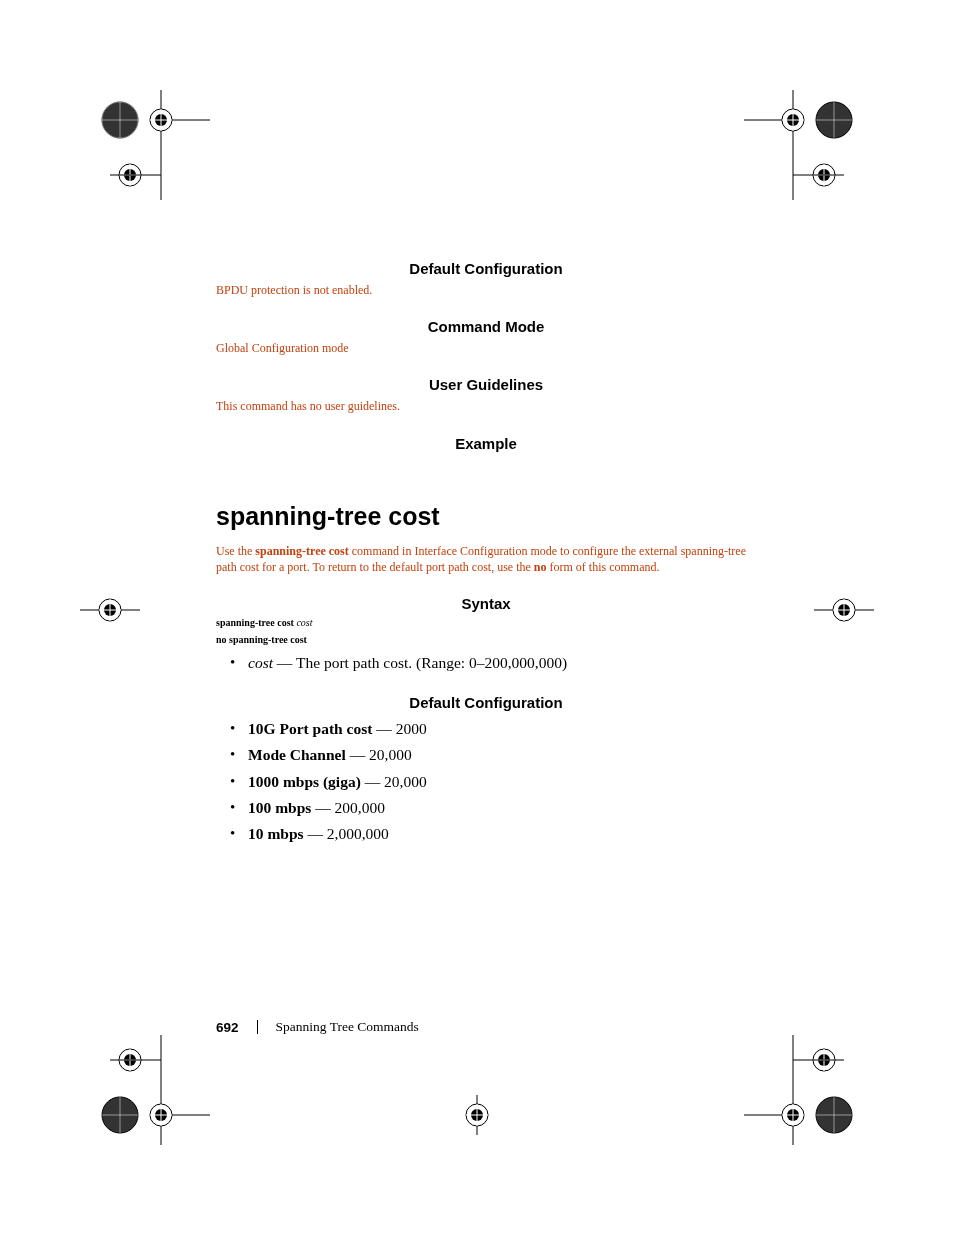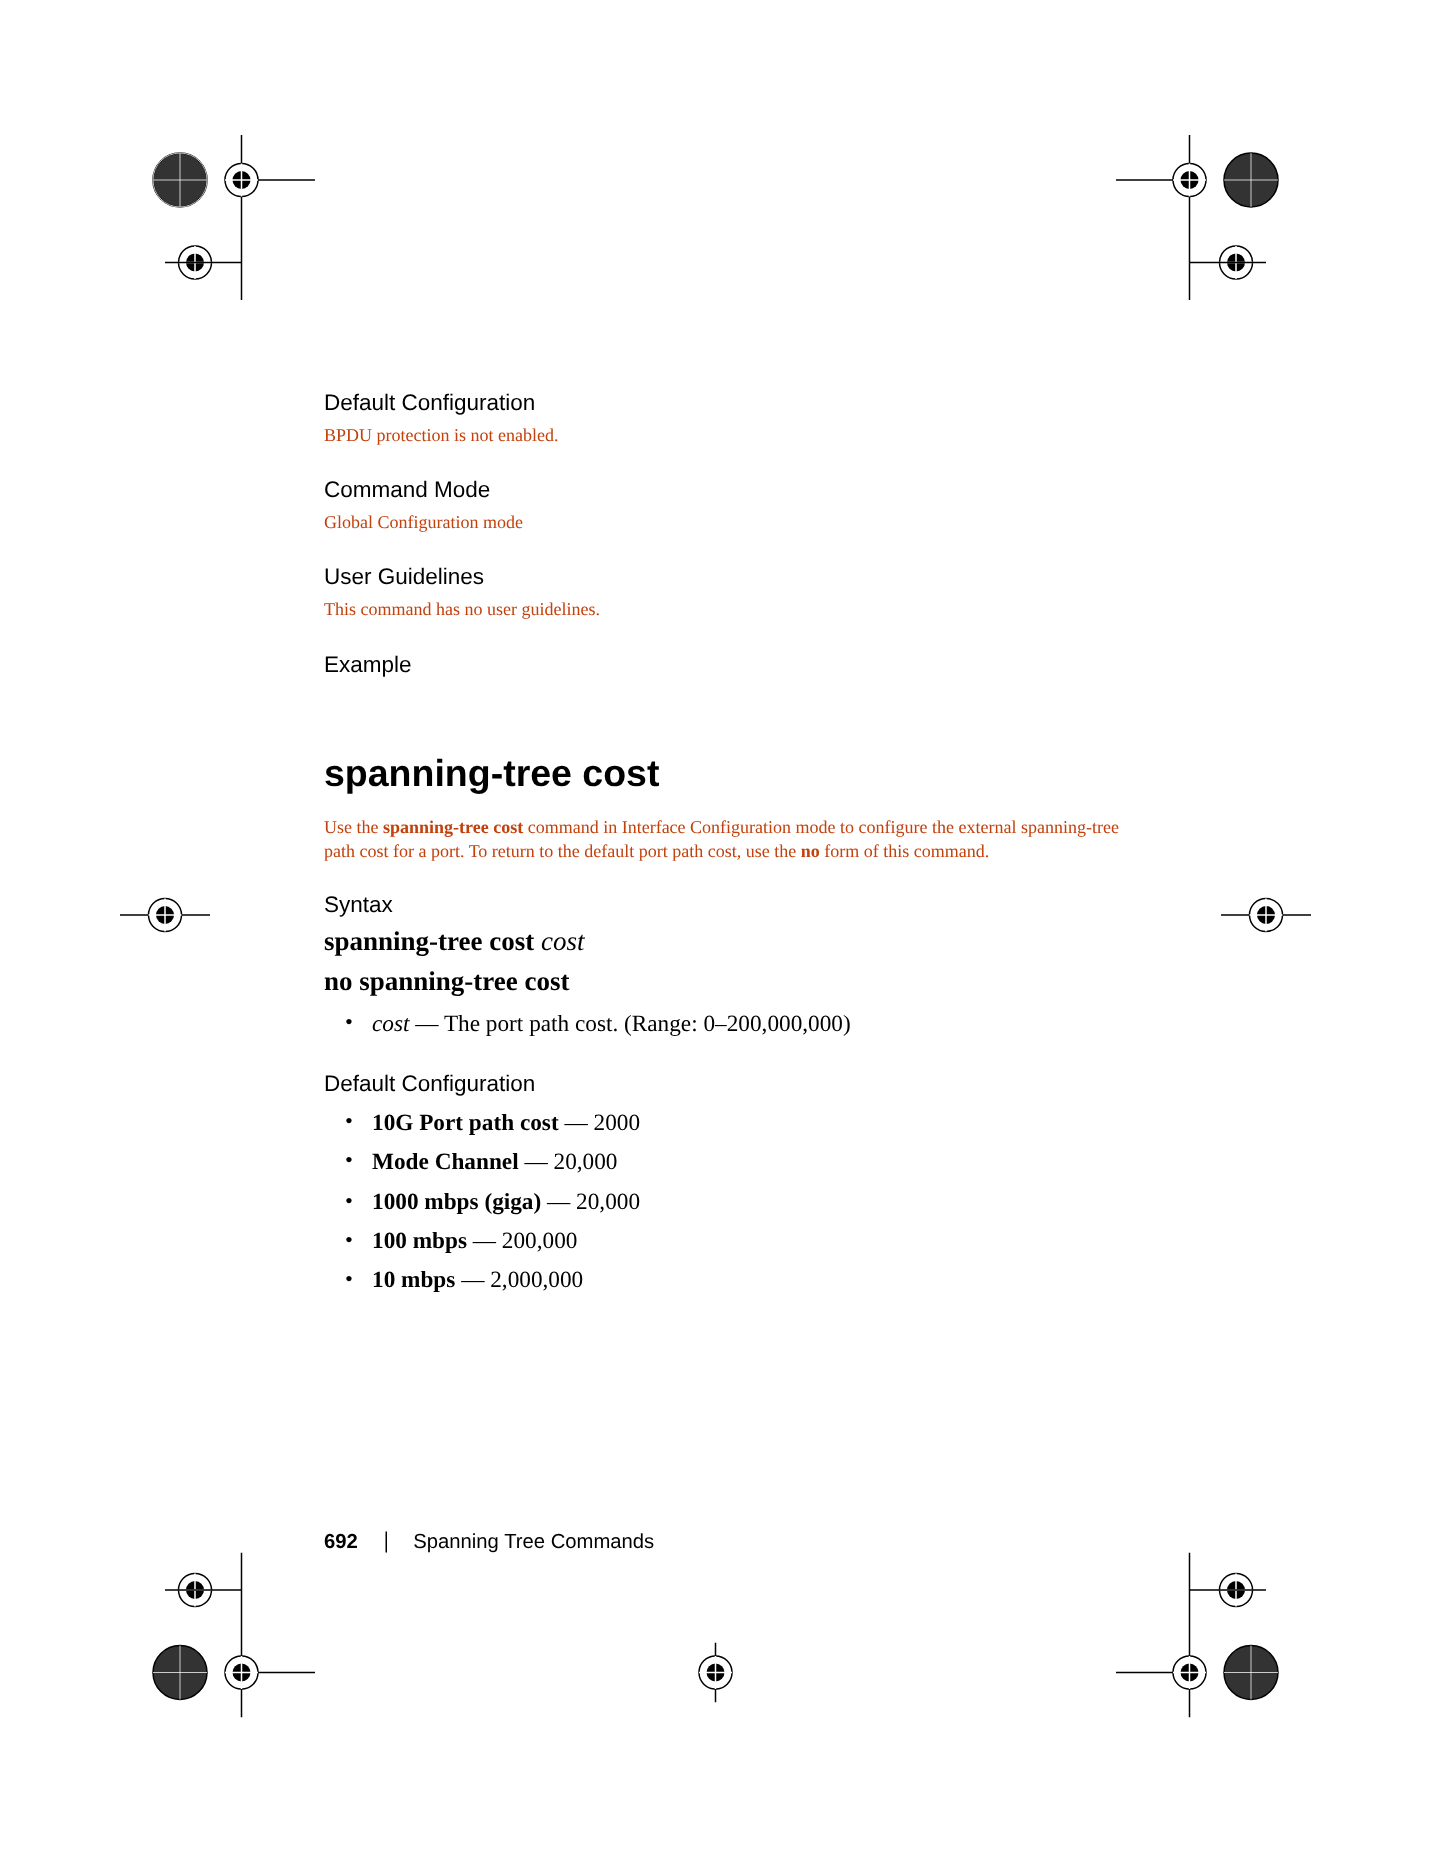--- a/index.html
+++ b/index.html
@@ -21,25 +21,26 @@
       display: block;
     }
     .content {
       position: absolute;
       left: 216px;
       top: 260px;
       width: 540px;
     }
     .section-heading {
       font-family: Arial, Helvetica, sans-serif;
-      font-weight: normal;
+      font-weight: bold;
       font-size: 15px;
       color: #000;
       margin-top: 20px;
       margin-bottom: 5px;
+      text-align: center;
     }
     .section-heading:first-child {
       margin-top: 0;
     }
     .body-text {
       font-family: Georgia, 'Times New Roman', serif;
       font-size: 12px;
       line-height: 1.35;
       color: #c2410c;
       margin-bottom: 4px;
@@ -47,21 +48,21 @@
     .main-heading {
       font-family: Arial, Helvetica, sans-serif;
       font-weight: bold;
       font-size: 25px;
       color: #000;
       margin-top: 50px;
       margin-bottom: 12px;
     }
     .syntax-line {
       font-family: Georgia, 'Times New Roman', serif;
-      font-size: 18px;
+      font-size: 10px;
       margin-bottom: 6px;
     }
     .bold {
       font-weight: bold;
     }
     .italic {
       font-style: italic;
     }
     .bullet-list {
       list-style: none;
@@ -94,20 +95,21 @@
     .page-num {
       font-weight: bold;
     }
     .footer-divider {
       width: 1px;
       height: 14px;
       background: #000;
     }
     .footer-text {
       font-weight: normal;
+      font-family: Liberation Serif, serif;
     }
   </style>
 </head>
 <body>
 
 <div class="crop-mark" style="left:90px; top:90px;">
   <svg width="120" height="110" viewBox="0 0 120 110">
     <circle cx="30" cy="30" r="18" fill="#333" stroke="#000" stroke-width="1"></circle>
     <circle cx="30" cy="30" r="18" fill="none" stroke="#fff" stroke-width="0.5"></circle>
     <g stroke="#fff" stroke-width="0.5">

